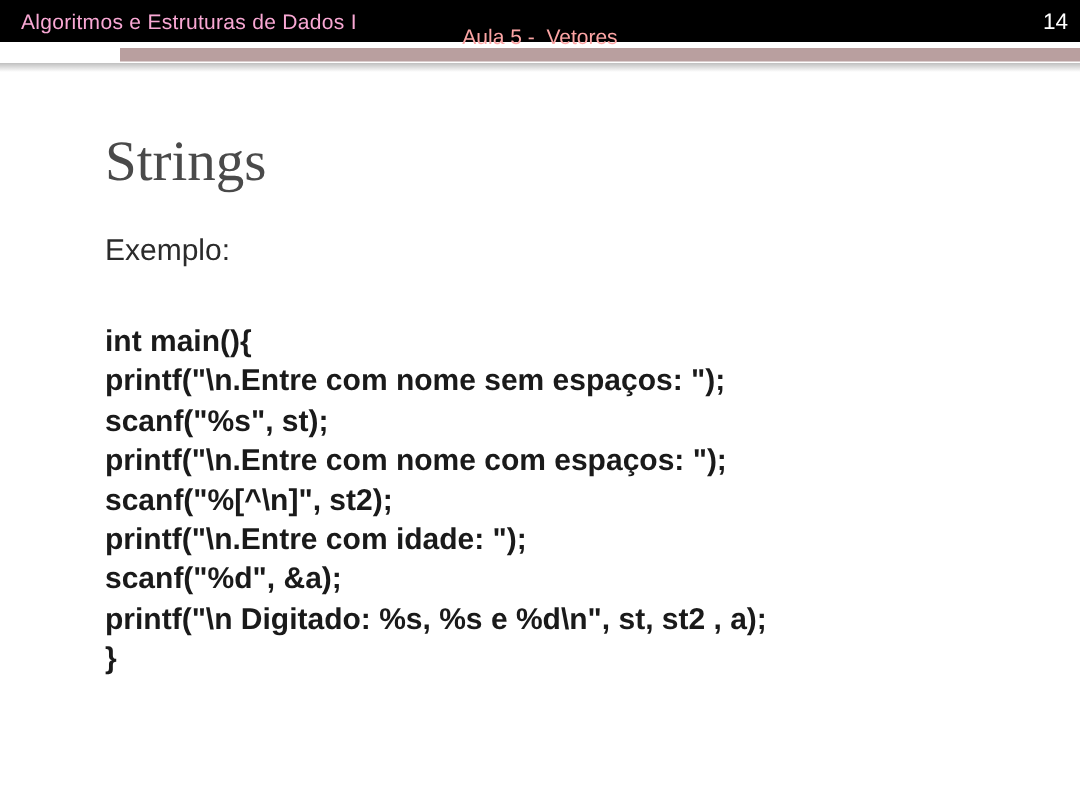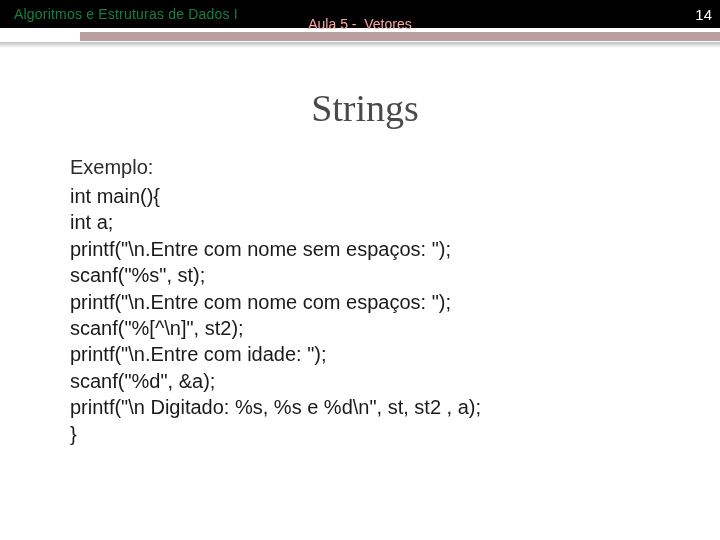--- a/index.html
+++ b/index.html
@@ -1,29 +1,29 @@
 <!DOCTYPE html>
 <html><head>
 <meta charset="utf-8">
 <style>
   * { margin: 0; padding: 0; box-sizing: border-box; }
   html, body { width: 720px; height: 540px; overflow: hidden; background: #fff; font-family: Arial, Helvetica, sans-serif; }
   .slide { position: relative; width: 720px; height: 540px; background: #fff; }
   .topbar { position: relative; width: 100%; height: 28px; background: #000; display: flex; align-items: center; }
-  .top-left { color: #15803d; font-size: 14px; padding-left: 14px; letter-spacing: 0.2px; }
+  .top-left { color: #f9a8d4; font-size: 14px; padding-left: 14px; letter-spacing: 0.2px; }
   .top-center { position: absolute; left: 50%; transform: translateX(-50%); color: #fca5a5; font-size: 14px; white-space: pre; margin-top: 20px; }
   .top-right { position: absolute; right: 8px; color: #fff; font-size: 15px; text-align: center; }
   .accent-zone { position: relative; width: 100%; height: 24px; }
   .accent-bar { position: absolute; top: 4px; left: 80px; right: 0; height: 9px; background: #8b5f5f; opacity: 0.6; }
   .shadow-bar { position: absolute; top: 14px; left: 0; width: 100%; height: 6px; background: linear-gradient(to bottom, rgba(0,0,0,0.25), rgba(0,0,0,0)); }
   .content { padding: 34px 60px 0 70px; }
-  .title { font-size: 38px; color: #4a4a4a; font-weight: 400; font-family: "Times New Roman", Times, serif; margin-bottom: 26px; text-align: center; }
-  .subtitle { font-size: 20px; color: #2b2b2b; margin-bottom: 4px; }
+  .title { font-size: 38px; color: #4a4a4a; font-weight: 400; font-family: "Times New Roman", Times, serif; margin-bottom: 26px; }
+  .subtitle { font-size: 20px; color: #2b2b2b; margin-bottom: 36px; }
   .code { font-size: 20px; color: #1a1a1a; line-height: 1.32; }
-  .code-line { white-space: pre; }
+  .code-line { white-space: pre; font-weight: bold; }
 </style>
 </head>
 <body>
 
 <div class="slide">
 
   <div class="topbar">
     <span class="top-left">Algoritmos e Estruturas de Dados I</span>
     <span class="top-center">Aula 5 -  Vetores</span>
     <span class="top-right">14</span>
@@ -32,21 +32,20 @@
   <div class="accent-zone">
     <div class="accent-bar"></div>
     <div class="shadow-bar"></div>
   </div>
 
   <div class="content">
     <h1 class="title">Strings</h1>
     <div class="subtitle">Exemplo:</div>
     <div class="code">
       <div class="code-line">int main(){</div>
-      <div class="code-line">int a;</div>
       <div class="code-line">printf("\n.Entre com nome sem espaços: ");</div>
       <div class="code-line">scanf("%s", st);</div>
       <div class="code-line">printf("\n.Entre com nome com espaços: ");</div>
       <div class="code-line">scanf("%[^\n]", st2);</div>
       <div class="code-line">printf("\n.Entre com idade: ");</div>
       <div class="code-line">scanf("%d", &amp;a);</div>
       <div class="code-line">printf("\n Digitado: %s, %s e %d\n", st, st2 , a);</div>
       <div class="code-line">}</div>
     </div>
   </div>

